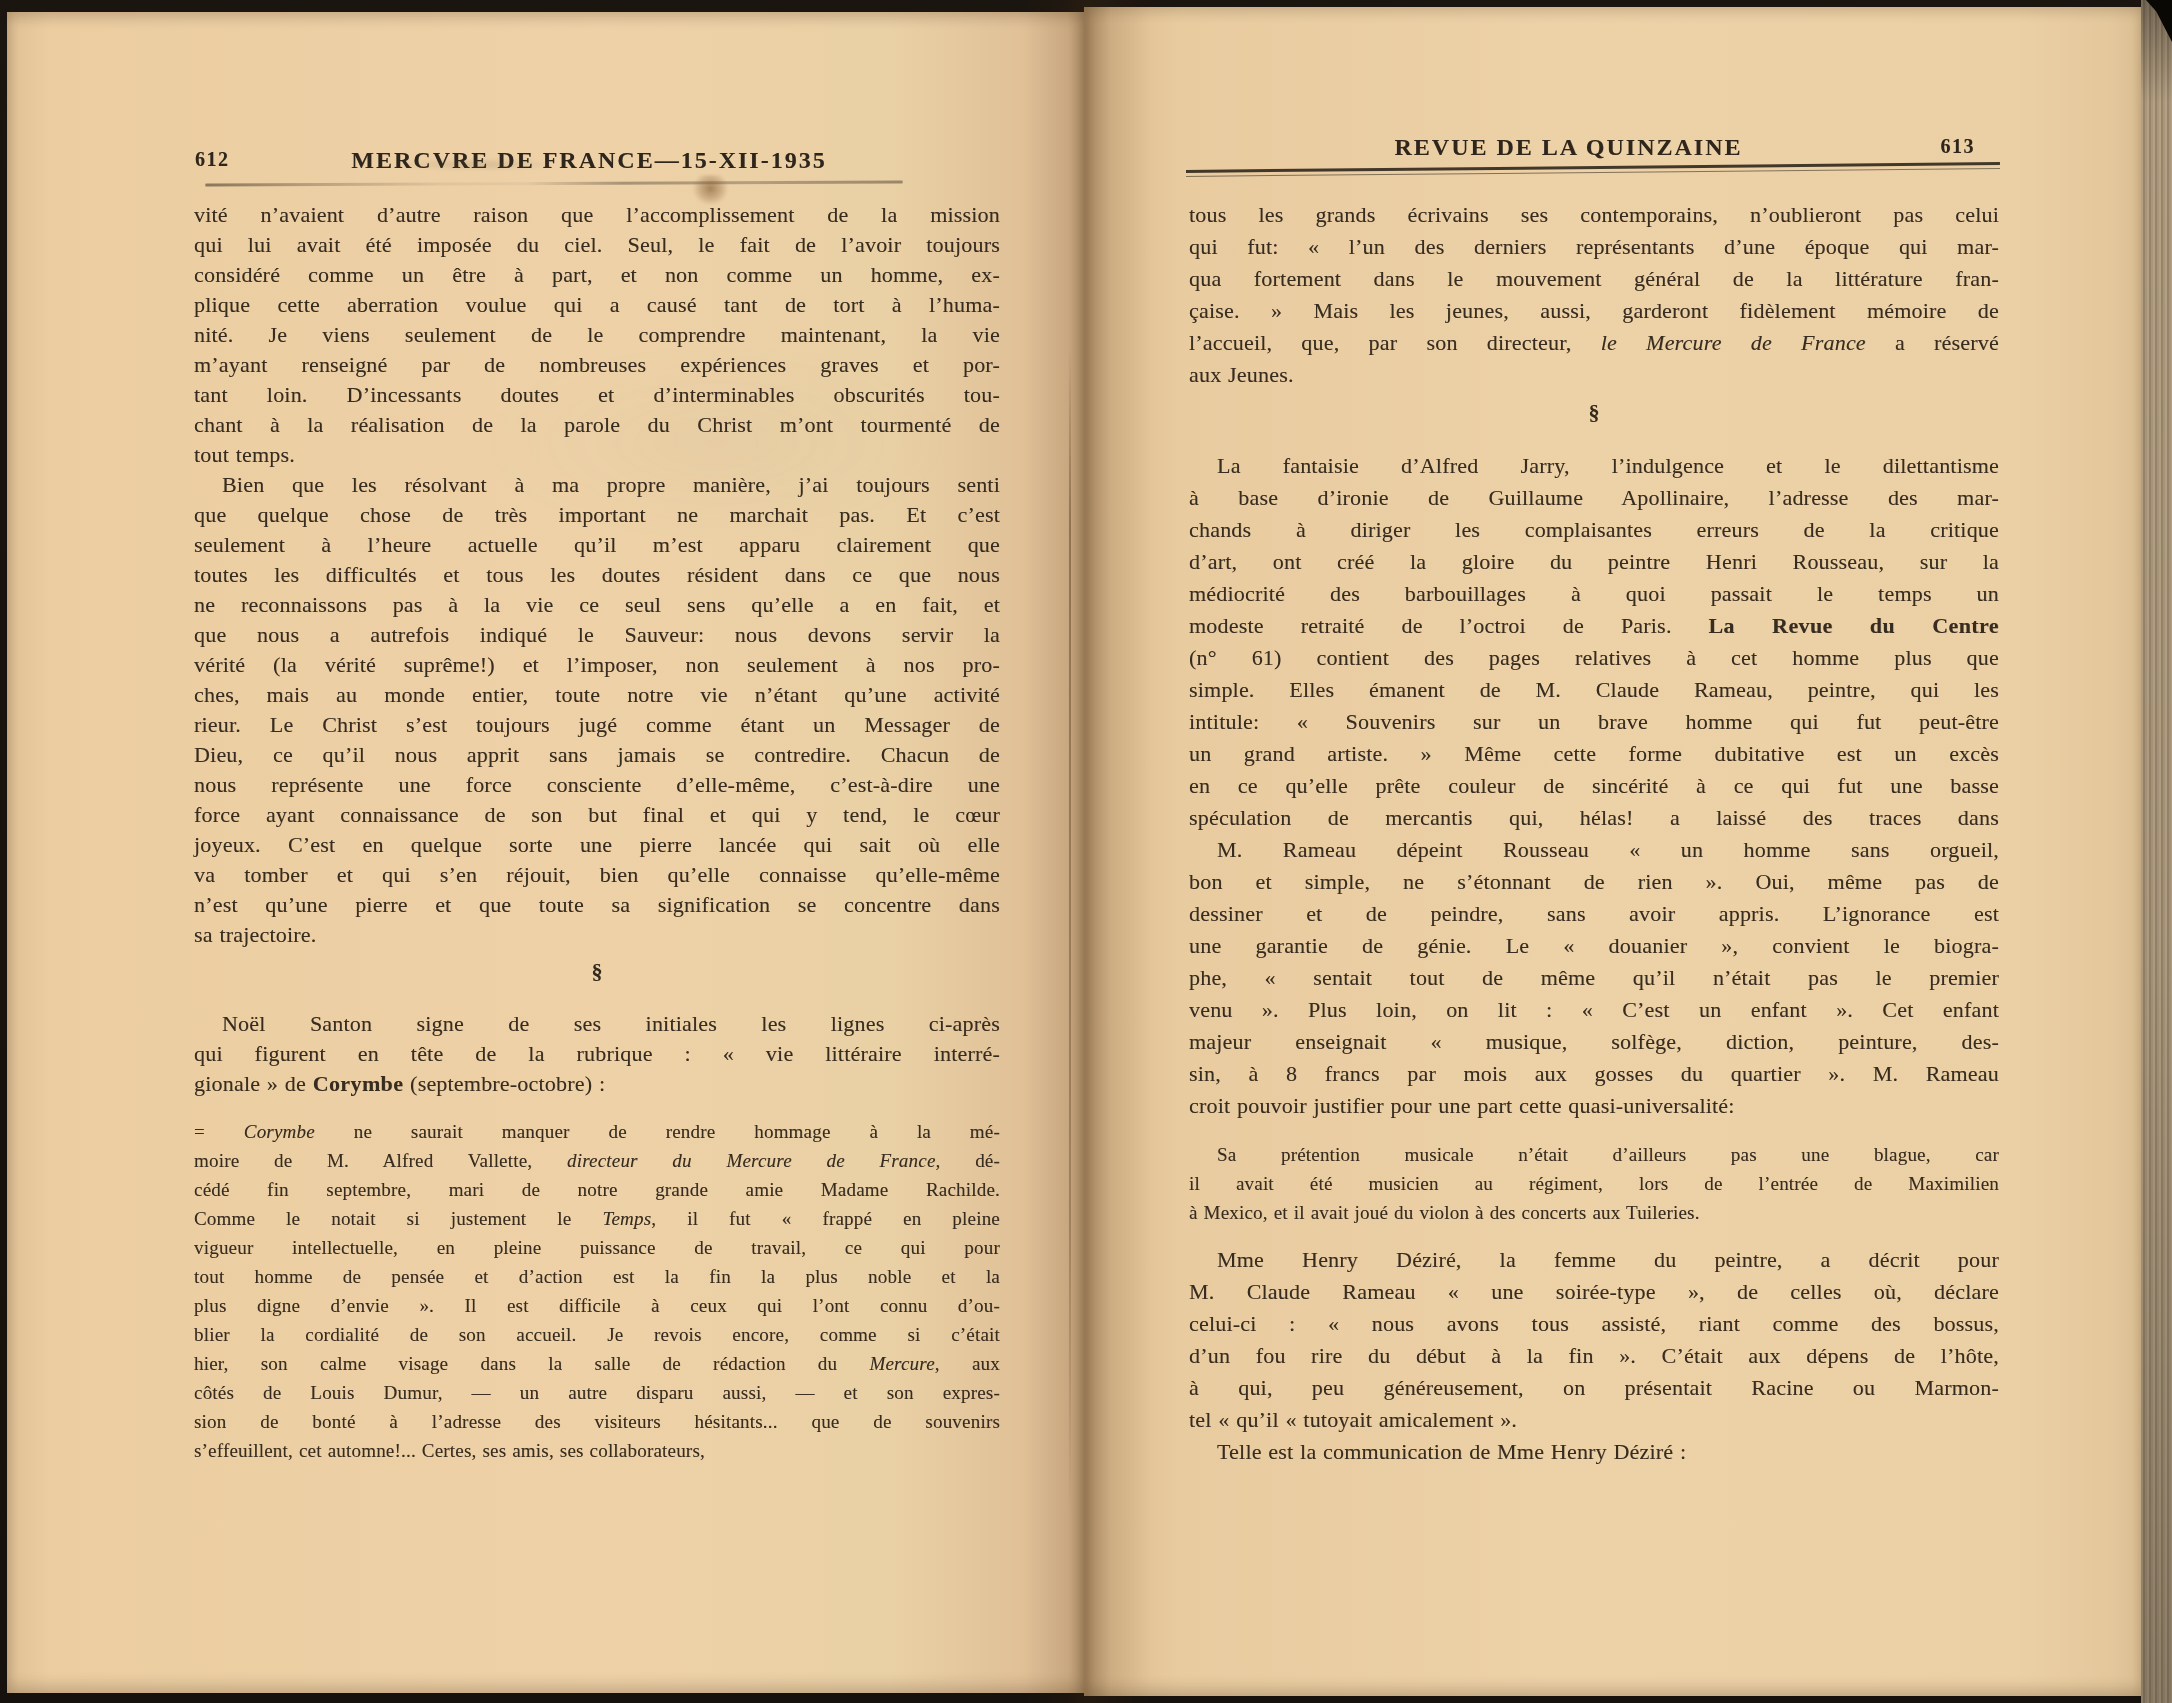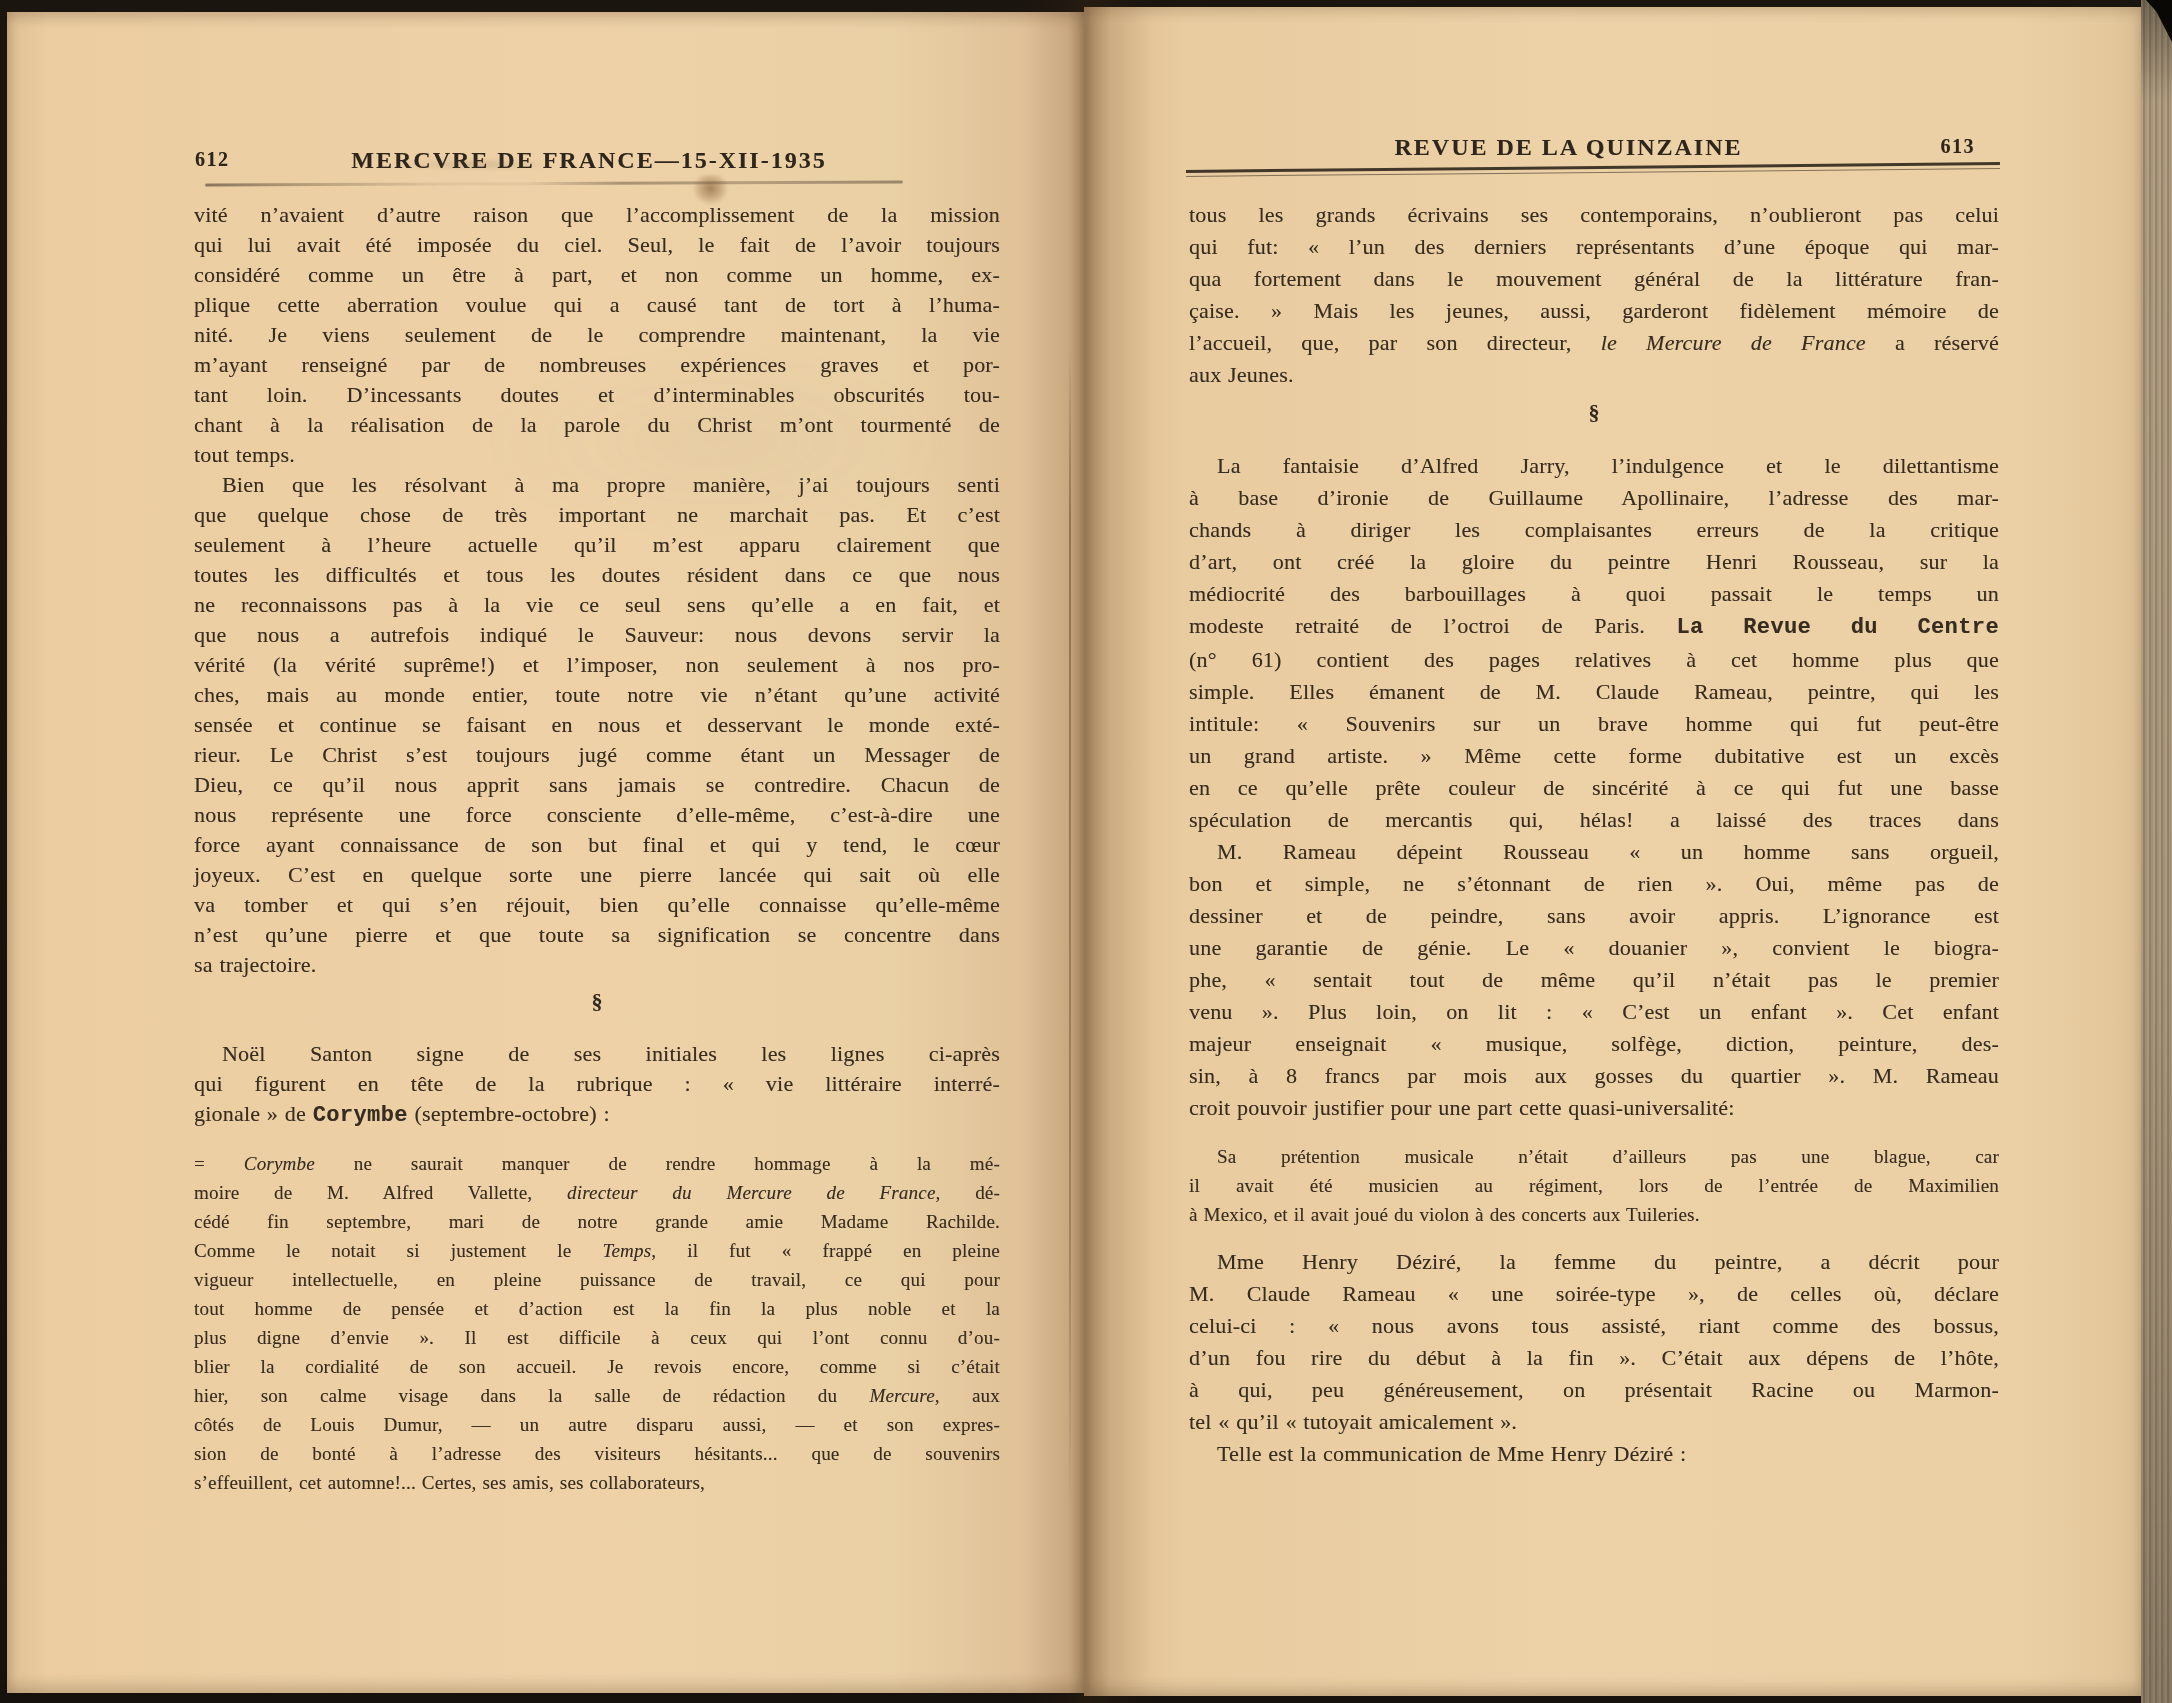--- a/index.html
+++ b/index.html
@@ -55,21 +55,21 @@
   .page-left .para{line-height:30px;}
   .page-right .para{line-height:32px;}
   .quote{font-size:19px;}
   .page-left .quote{line-height:29px;margin:18px 0 0 0;}
   .page-right .quote{line-height:29px;margin:18px 0 17px 0;}
   .indent .line:first-child{text-indent:28px;}
 
   .line{text-align:justify;text-align-last:justify;}
   .line.last{text-align-last:left;}
   .seg-i{font-style:italic;}
-  .seg-b{font-weight:700;letter-spacing:0.4px;font-family:Liberation Mono, monospace;}
+  .seg-b{font-weight:700;letter-spacing:0.4px;}
 
   .section-row{font-size:22px;font-weight:700;text-align:center;height:30px;line-height:30px;margin:7px 0 22px 0;color:#32291e;}
 </style>
 </head>
 <body>
 
 <div id="book">
 
   <div class="page page-left">
     <div class="folio">612</div>
@@ -92,21 +92,20 @@
         </div>
         <div class="para indent">
           <div class="line"><span>Bien que les résolvant à ma propre manière, j’ai toujours senti</span></div>
           <div class="line"><span>que quelque chose de très important ne marchait pas. Et c’est</span></div>
           <div class="line"><span>seulement à l’heure actuelle qu’il m’est apparu clairement que</span></div>
           <div class="line"><span>toutes les difficultés et tous les doutes résident dans ce que nous</span></div>
           <div class="line"><span>ne reconnaissons pas à la vie ce seul sens qu’elle a en fait, et</span></div>
           <div class="line"><span>que nous a autrefois indiqué le Sauveur: nous devons servir la</span></div>
           <div class="line"><span>vérité (la vérité suprême!) et l’imposer, non seulement à nos pro-</span></div>
           <div class="line"><span>ches, mais au monde entier, toute notre vie n’étant qu’une activité</span></div>
-          <div class="line"><span>sensée et continue se faisant en nous et desservant le monde exté-</span></div>
           <div class="line"><span>rieur. Le Christ s’est toujours jugé comme étant un Messager de</span></div>
           <div class="line"><span>Dieu, ce qu’il nous apprit sans jamais se contredire. Chacun de</span></div>
           <div class="line"><span>nous représente une force consciente d’elle-même, c’est-à-dire une</span></div>
           <div class="line"><span>force ayant connaissance de son but final et qui y tend, le cœur</span></div>
           <div class="line"><span>joyeux. C’est en quelque sorte une pierre lancée qui sait où elle</span></div>
           <div class="line"><span>va tomber et qui s’en réjouit, bien qu’elle connaisse qu’elle-même</span></div>
           <div class="line"><span>n’est qu’une pierre et que toute sa signification se concentre dans</span></div>
           <div class="line last"><span>sa trajectoire.</span></div>
         </div>
         <div class="section-row">§</div>

